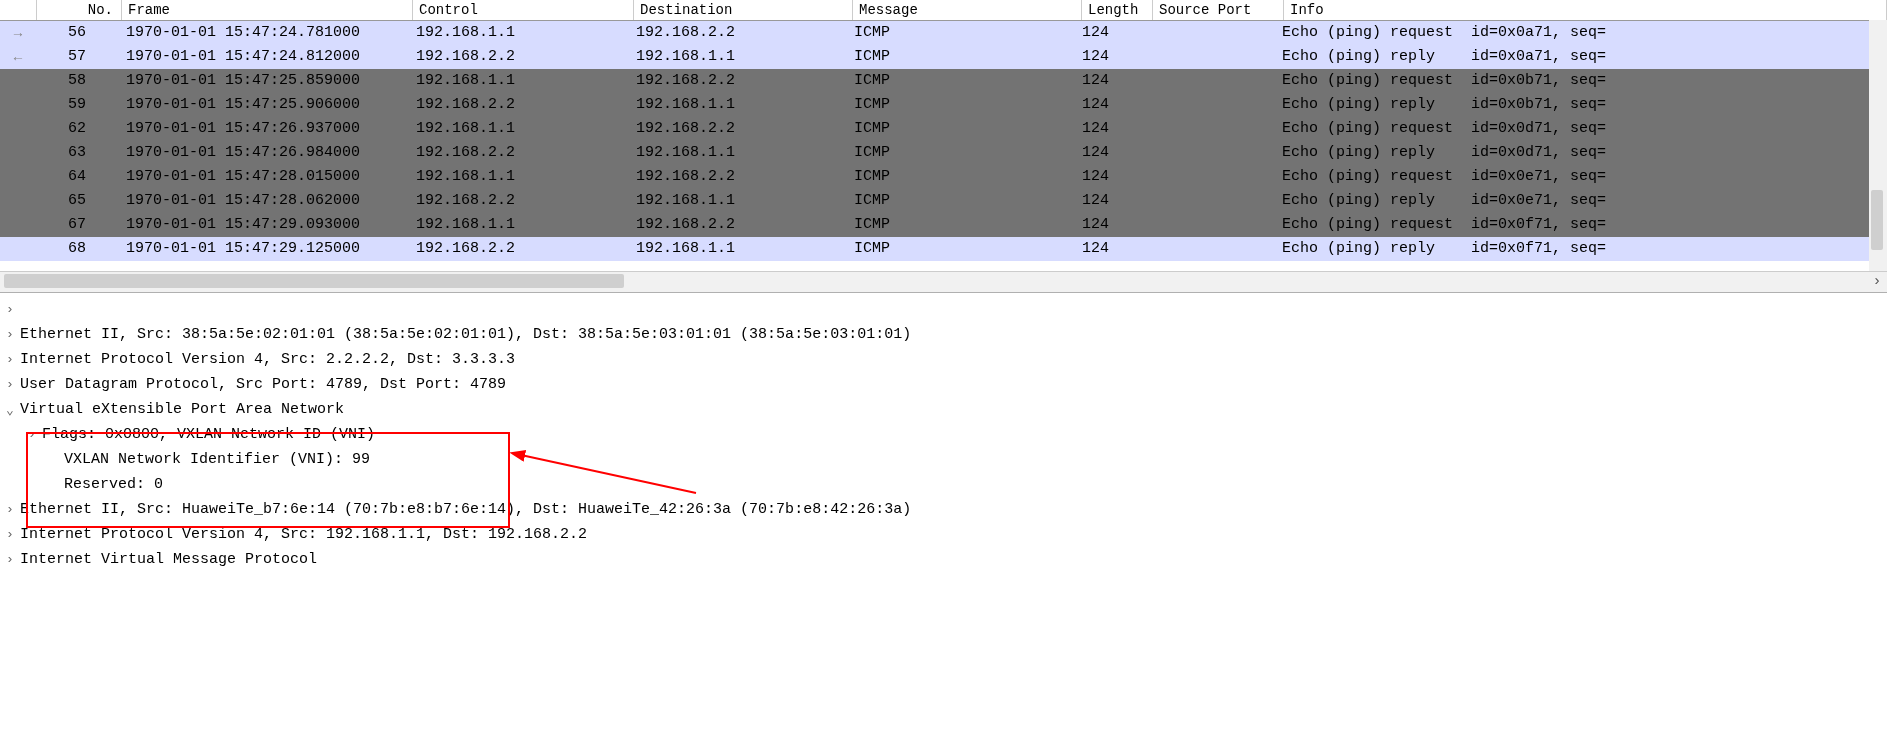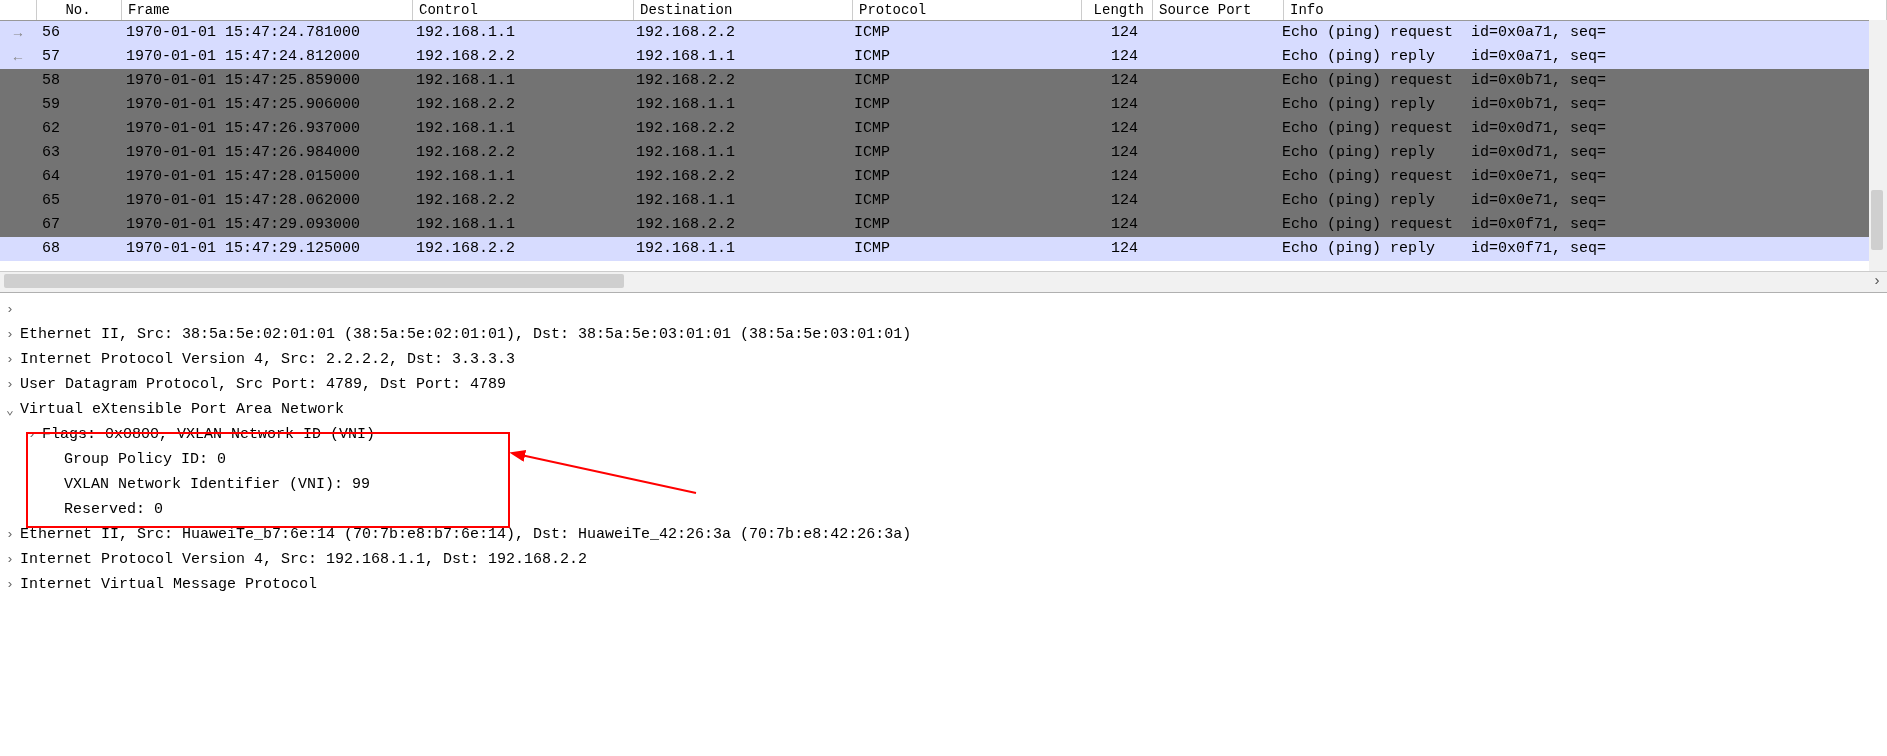--- a/index.html
+++ b/index.html
@@ -20,41 +20,41 @@
   .details{padding:4px 0 0 0;background:#fff;height:460px;position:relative}
   .dline{display:flex;align-items:center;height:25px;white-space:pre}
   .tw{width:20px;display:inline-block;text-align:center;color:#666;font-size:13px}
   .ind1{padding-left:0px}
   .ind2{padding-left:22px}
   .ind3{padding-left:44px}
   .redbox{position:absolute;border:2px solid #ff0000;pointer-events:none}
   .redarrow{position:absolute;pointer-events:none}
   
   .c-arrow{width:24px}
-  .c-no{width:70px;text-align:left;padding-right:8px}
+  .c-no{width:70px;text-align:center;padding-right:8px}
   .c-time{width:278px}
   .c-src{width:208px}
   .c-dst{width:206px}
   .c-proto{width:216px}
-  .c-len{width:56px;text-align:right;padding-right:8px}
+  .c-len{width:56px;text-align:left;padding-right:8px}
   .c-sport{width:118px}
   .c-info{flex:1}
 </style>
 </head>
 <body>
 
 <div class="top-pane">
   <div class="header-row">
     <div class="hcol c-arrow"></div>
-    <div class="hcol c-no" style="text-align:center">No.</div>
+    <div class="hcol c-no" style="text-align:right">No.</div>
     <div class="hcol c-time">Frame</div>
     <div class="hcol c-src">Control</div>
     <div class="hcol c-dst">Destination</div>
-    <div class="hcol c-proto">Protocol</div>
-    <div class="hcol c-len" style="text-align:right">Length</div>
+    <div class="hcol c-proto">Message</div>
+    <div class="hcol c-len" style="text-align:left">Length</div>
     <div class="hcol c-sport">Source Port</div>
     <div class="hcol c-info">Info</div>
   </div>
   <div class="rows" id="rows">
       <div class="row blue"><div class="cell arrow c-arrow">→</div><div class="cell c-no">56</div><div class="cell c-time">1970-01-01 15:47:24.781000</div><div class="cell c-src">192.168.1.1</div><div class="cell c-dst">192.168.2.2</div><div class="cell c-proto">ICMP</div><div class="cell c-len">124</div><div class="cell c-sport"></div><div class="cell c-info">Echo (ping) request  id=0x0a71, seq=</div></div>
       <div class="row blue"><div class="cell arrow c-arrow">←</div><div class="cell c-no">57</div><div class="cell c-time">1970-01-01 15:47:24.812000</div><div class="cell c-src">192.168.2.2</div><div class="cell c-dst">192.168.1.1</div><div class="cell c-proto">ICMP</div><div class="cell c-len">124</div><div class="cell c-sport"></div><div class="cell c-info">Echo (ping) reply    id=0x0a71, seq=</div></div>
       <div class="row pink"><div class="cell arrow c-arrow"></div><div class="cell c-no">58</div><div class="cell c-time">1970-01-01 15:47:25.859000</div><div class="cell c-src">192.168.1.1</div><div class="cell c-dst">192.168.2.2</div><div class="cell c-proto">ICMP</div><div class="cell c-len">124</div><div class="cell c-sport"></div><div class="cell c-info">Echo (ping) request  id=0x0b71, seq=</div></div>
       <div class="row pink"><div class="cell arrow c-arrow"></div><div class="cell c-no">59</div><div class="cell c-time">1970-01-01 15:47:25.906000</div><div class="cell c-src">192.168.2.2</div><div class="cell c-dst">192.168.1.1</div><div class="cell c-proto">ICMP</div><div class="cell c-len">124</div><div class="cell c-sport"></div><div class="cell c-info">Echo (ping) reply    id=0x0b71, seq=</div></div>
       <div class="row pink"><div class="cell arrow c-arrow"></div><div class="cell c-no">62</div><div class="cell c-time">1970-01-01 15:47:26.937000</div><div class="cell c-src">192.168.1.1</div><div class="cell c-dst">192.168.2.2</div><div class="cell c-proto">ICMP</div><div class="cell c-len">124</div><div class="cell c-sport"></div><div class="cell c-info">Echo (ping) request  id=0x0d71, seq=</div></div>
       <div class="row pink"><div class="cell arrow c-arrow"></div><div class="cell c-no">63</div><div class="cell c-time">1970-01-01 15:47:26.984000</div><div class="cell c-src">192.168.2.2</div><div class="cell c-dst">192.168.1.1</div><div class="cell c-proto">ICMP</div><div class="cell c-len">124</div><div class="cell c-sport"></div><div class="cell c-info">Echo (ping) reply    id=0x0d71, seq=</div></div>
@@ -72,21 +72,20 @@
   </div>
 </div>
 
 <div class="details">
   <div class="dline ind1"><span class="tw">›</span></div>
   <div class="dline ind1"><span class="tw">›</span><span>Ethernet II, Src: 38:5a:5e:02:01:01 (38:5a:5e:02:01:01), Dst: 38:5a:5e:03:01:01 (38:5a:5e:03:01:01)</span></div>
   <div class="dline ind1"><span class="tw">›</span><span>Internet Protocol Version 4, Src: 2.2.2.2, Dst: 3.3.3.3</span></div>
   <div class="dline ind1"><span class="tw">›</span><span>User Datagram Protocol, Src Port: 4789, Dst Port: 4789</span></div>
   <div class="dline ind1"><span class="tw">⌄</span><span>Virtual eXtensible Port Area Network</span></div>
   <div class="dline ind2"><span class="tw">›</span><span style="text-decoration:line-through">Flags: 0x0800, VXLAN Network ID (VNI)</span></div>
-  <div class="dline ind3"><span class="tw"></span><span>Group Policy ID: 0</span></div>
   <div class="dline ind3"><span class="tw"></span><span>VXLAN Network Identifier (VNI): 99</span></div>
   <div class="dline ind3"><span class="tw"></span><span>Reserved: 0</span></div>
   <div class="dline ind1"><span class="tw">›</span><span>Ethernet II, Src: HuaweiTe_b7:6e:14 (70:7b:e8:b7:6e:14), Dst: HuaweiTe_42:26:3a (70:7b:e8:42:26:3a)</span></div>
   <div class="dline ind1"><span class="tw">›</span><span>Internet Protocol Version 4, Src: 192.168.1.1, Dst: 192.168.2.2</span></div>
   <div class="dline ind1"><span class="tw">›</span><span>Internet Virtual Message Protocol</span></div>
 
   <div class="redbox" style="top:139px;left:26px;width:480px;height:92px"></div>
   <svg class="redarrow" style="top:150px;left:506px" width="200" height="60">
     <defs>
         <marker id="ah" markerWidth="10" markerHeight="10" refX="2" refY="3" orient="auto">

